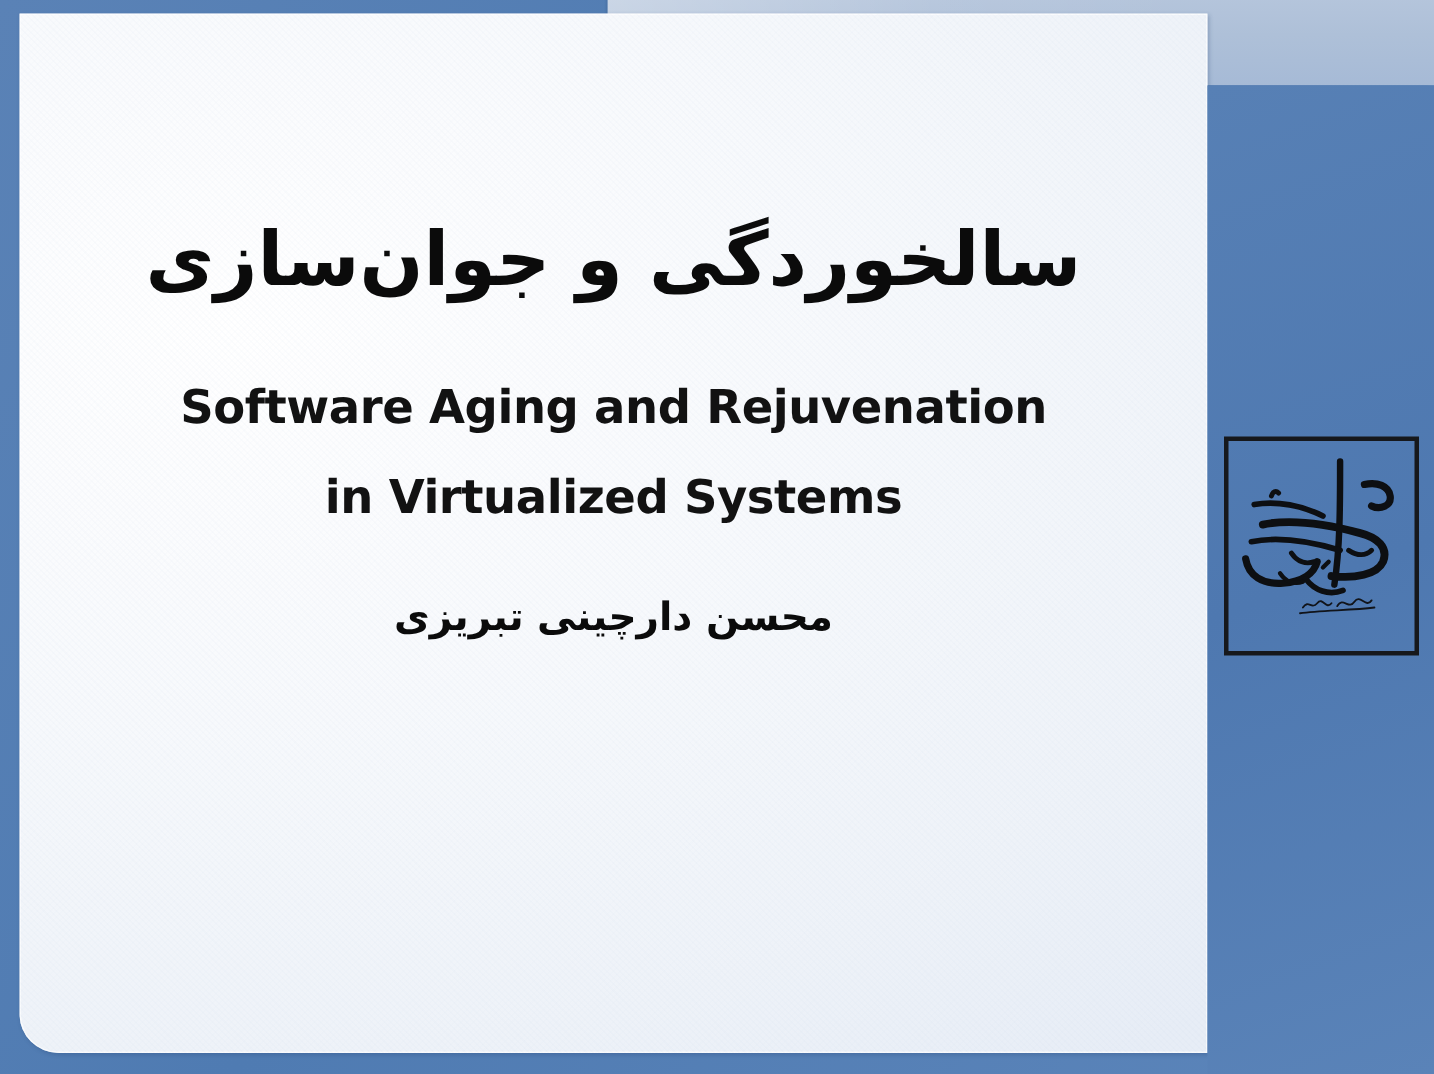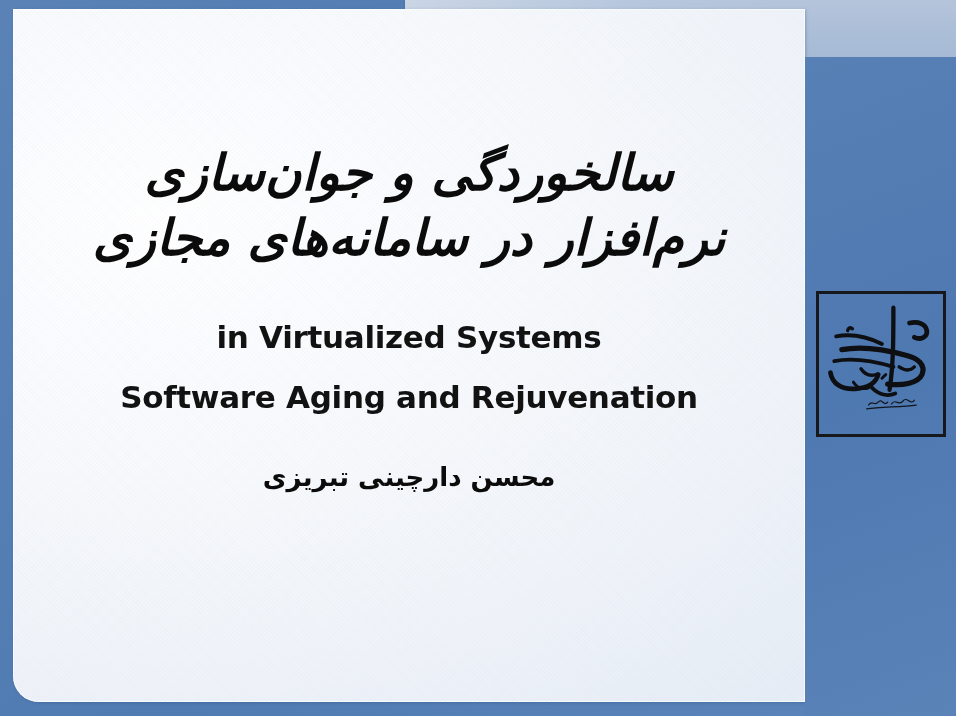--- a/index.html
+++ b/index.html
@@ -107,21 +107,20 @@
     font-weight: 700;
     font-size: 50px;
     line-height: 1.30;
     letter-spacing: 0px;
     width: 700px;
   }
 
   .title-fa .line {
     display: block;
     white-space: nowrap;
-    font-style: italic;
   }
 
   .subtitle-en {
     margin-top: 36px;
     direction: ltr;
     text-align: center;
     color: #121212;
     font-family: "DejaVu Sans", sans-serif;
     font-weight: 700;
     font-size: 31px;
@@ -177,26 +176,25 @@
   <div class="content-panel">
     <div class="panel-texture"></div>
   </div>
 
   <div class="panel-notch"></div>
 
   <div class="text-stack">
 
     <div class="title-fa">
       <span class="line">سالخوردگی و جوان‌سازی</span>
-      <span class="line">نرم‌افزار در سامانه‌های مجازی</span>
     </div>
 
     <div class="subtitle-en">
+      <span class="line">Software Aging and Rejuvenation</span>
       <span class="line">in Virtualized Systems</span>
-      <span class="line">Software Aging and Rejuvenation</span>
     </div>
 
     <div class="author-fa">محسن دارچینی تبریزی</div>
 
   </div>
 
   <div class="seal">
     <svg viewBox="0 0 130 146" xmlns="http://www.w3.org/2000/svg" aria-hidden="true">
       <g fill="none" stroke="#0d0f12" stroke-linecap="round" stroke-linejoin="round">
         <path d="M78 14 C78 46, 78 74, 74 100" stroke-width="4.5"></path>

